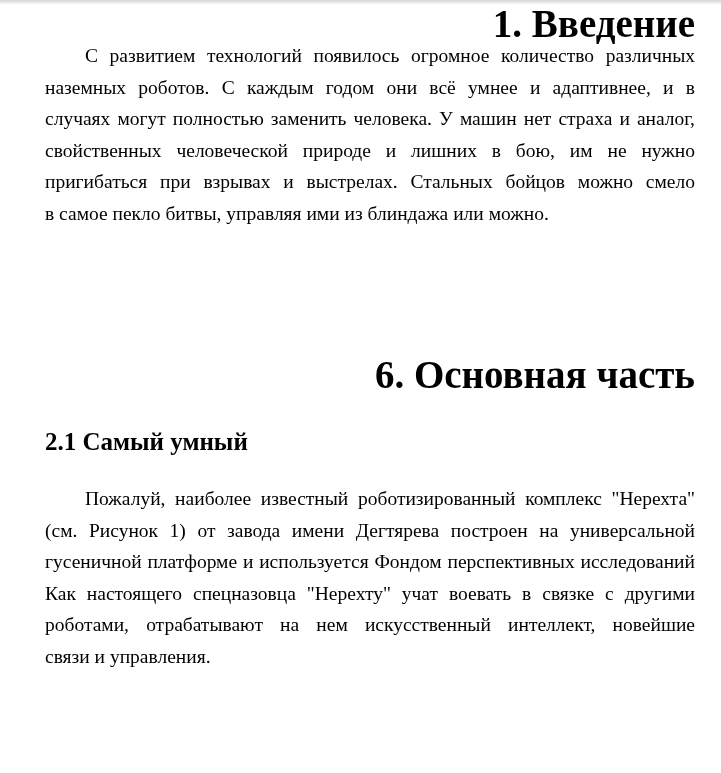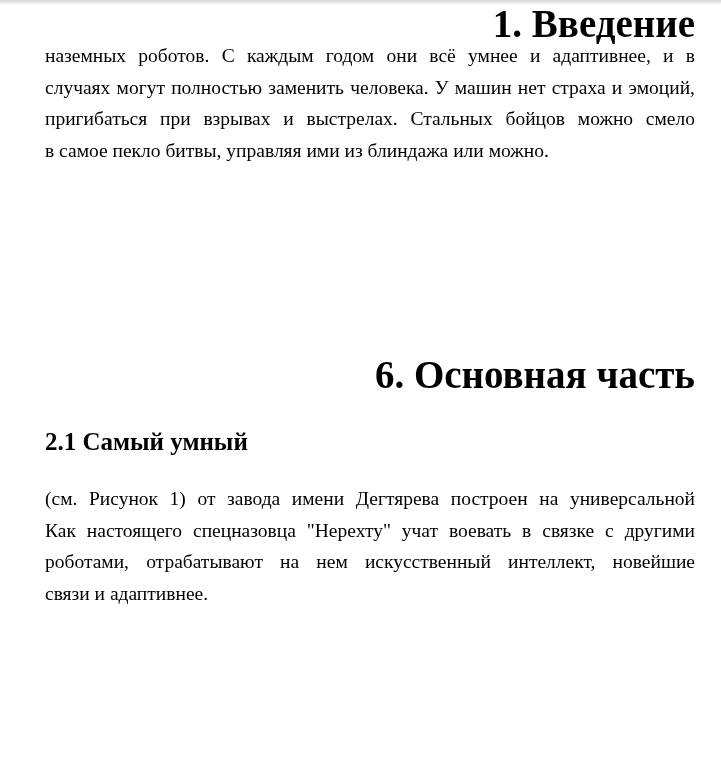--- a/index.html
+++ b/index.html
@@ -66,28 +66,32 @@
   .paragraph .line.last  { text-align-last: left; }
 </style>
 </head>
 <body>
 
 <div class="top-edge"></div>
 
 <h1 id="heading-intro" class="doc-heading">1. Введение</h1>
 
 <div id="para-intro" class="paragraph">
+    <div class="line first">С развитием технологий появилось огромное количество различных</div>
     <div class="line">наземных роботов. С каждым годом они всё умнее и адаптивнее, и в некоторых</div>
-    <div class="line">случаях могут полностью заменить человека. У машин нет страха и эмоций,</div>
+    <div class="line">случаях могут полностью заменить человека. У машин нет страха и аналог,</div>
+    <div class="line">свойственных человеческой природе и лишних в бою, им не нужно</div>
     <div class="line">пригибаться при взрывах и выстрелах. Стальных бойцов можно смело бросать</div>
     <div class="line last">в самое пекло битвы, управляя ими из блиндажа или можно.</div>
   </div>
 
 <h1 id="heading-main" class="doc-heading">6. Основная часть</h1>
 
 <h2 id="subheading" class="subsection-heading">2.1 Самый умный</h2>
 
 <div id="para-main" class="paragraph">
+    <div class="line first">Пожалуй, наиболее известный роботизированный комплекс "Нерехта"</div>
     <div class="line">(см. Рисунок 1) от завода имени Дегтярева построен на универсальной</div>
+    <div class="line">гусеничной платформе и используется Фондом перспективных исследований</div>
     <div class="line">Как настоящего спецназовца "Нерехту" учат воевать в связке с другими</div>
     <div class="line">роботами, отрабатывают на нем искусственный интеллект, новейшие системы</div>
-    <div class="line last">связи и адаптивнее.</div>
+    <div class="line last">связи и управления.</div>
   </div>
 
 </body></html>

